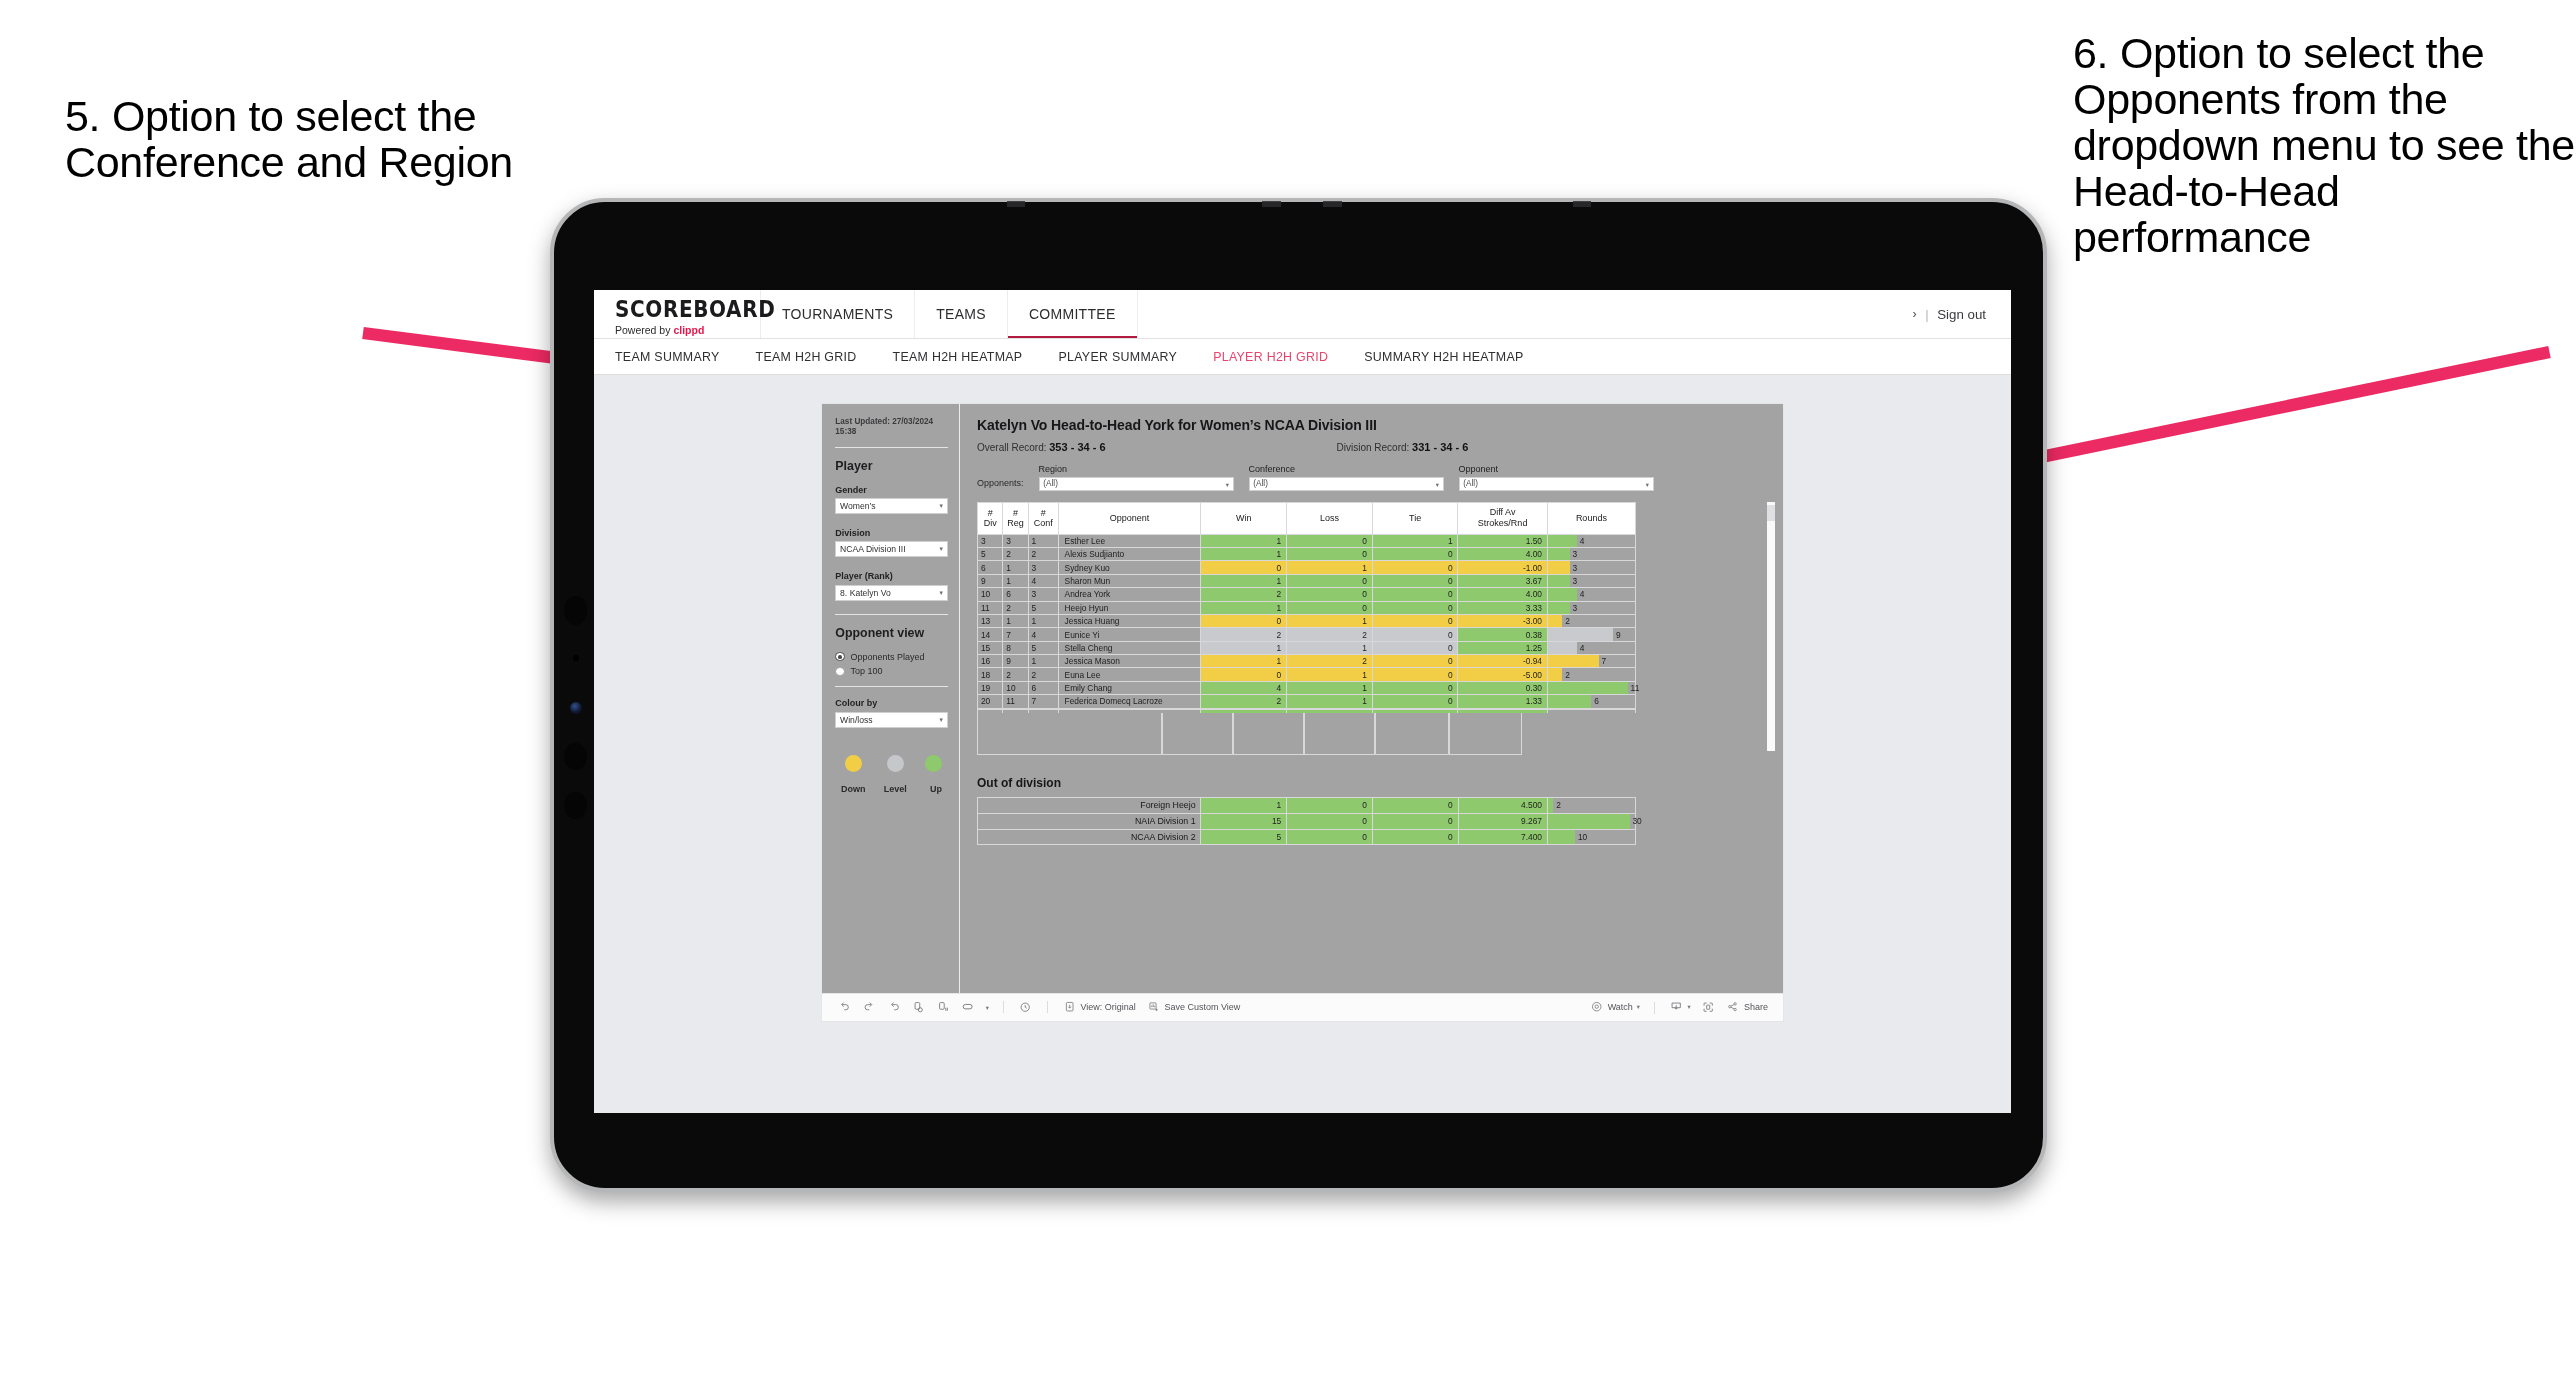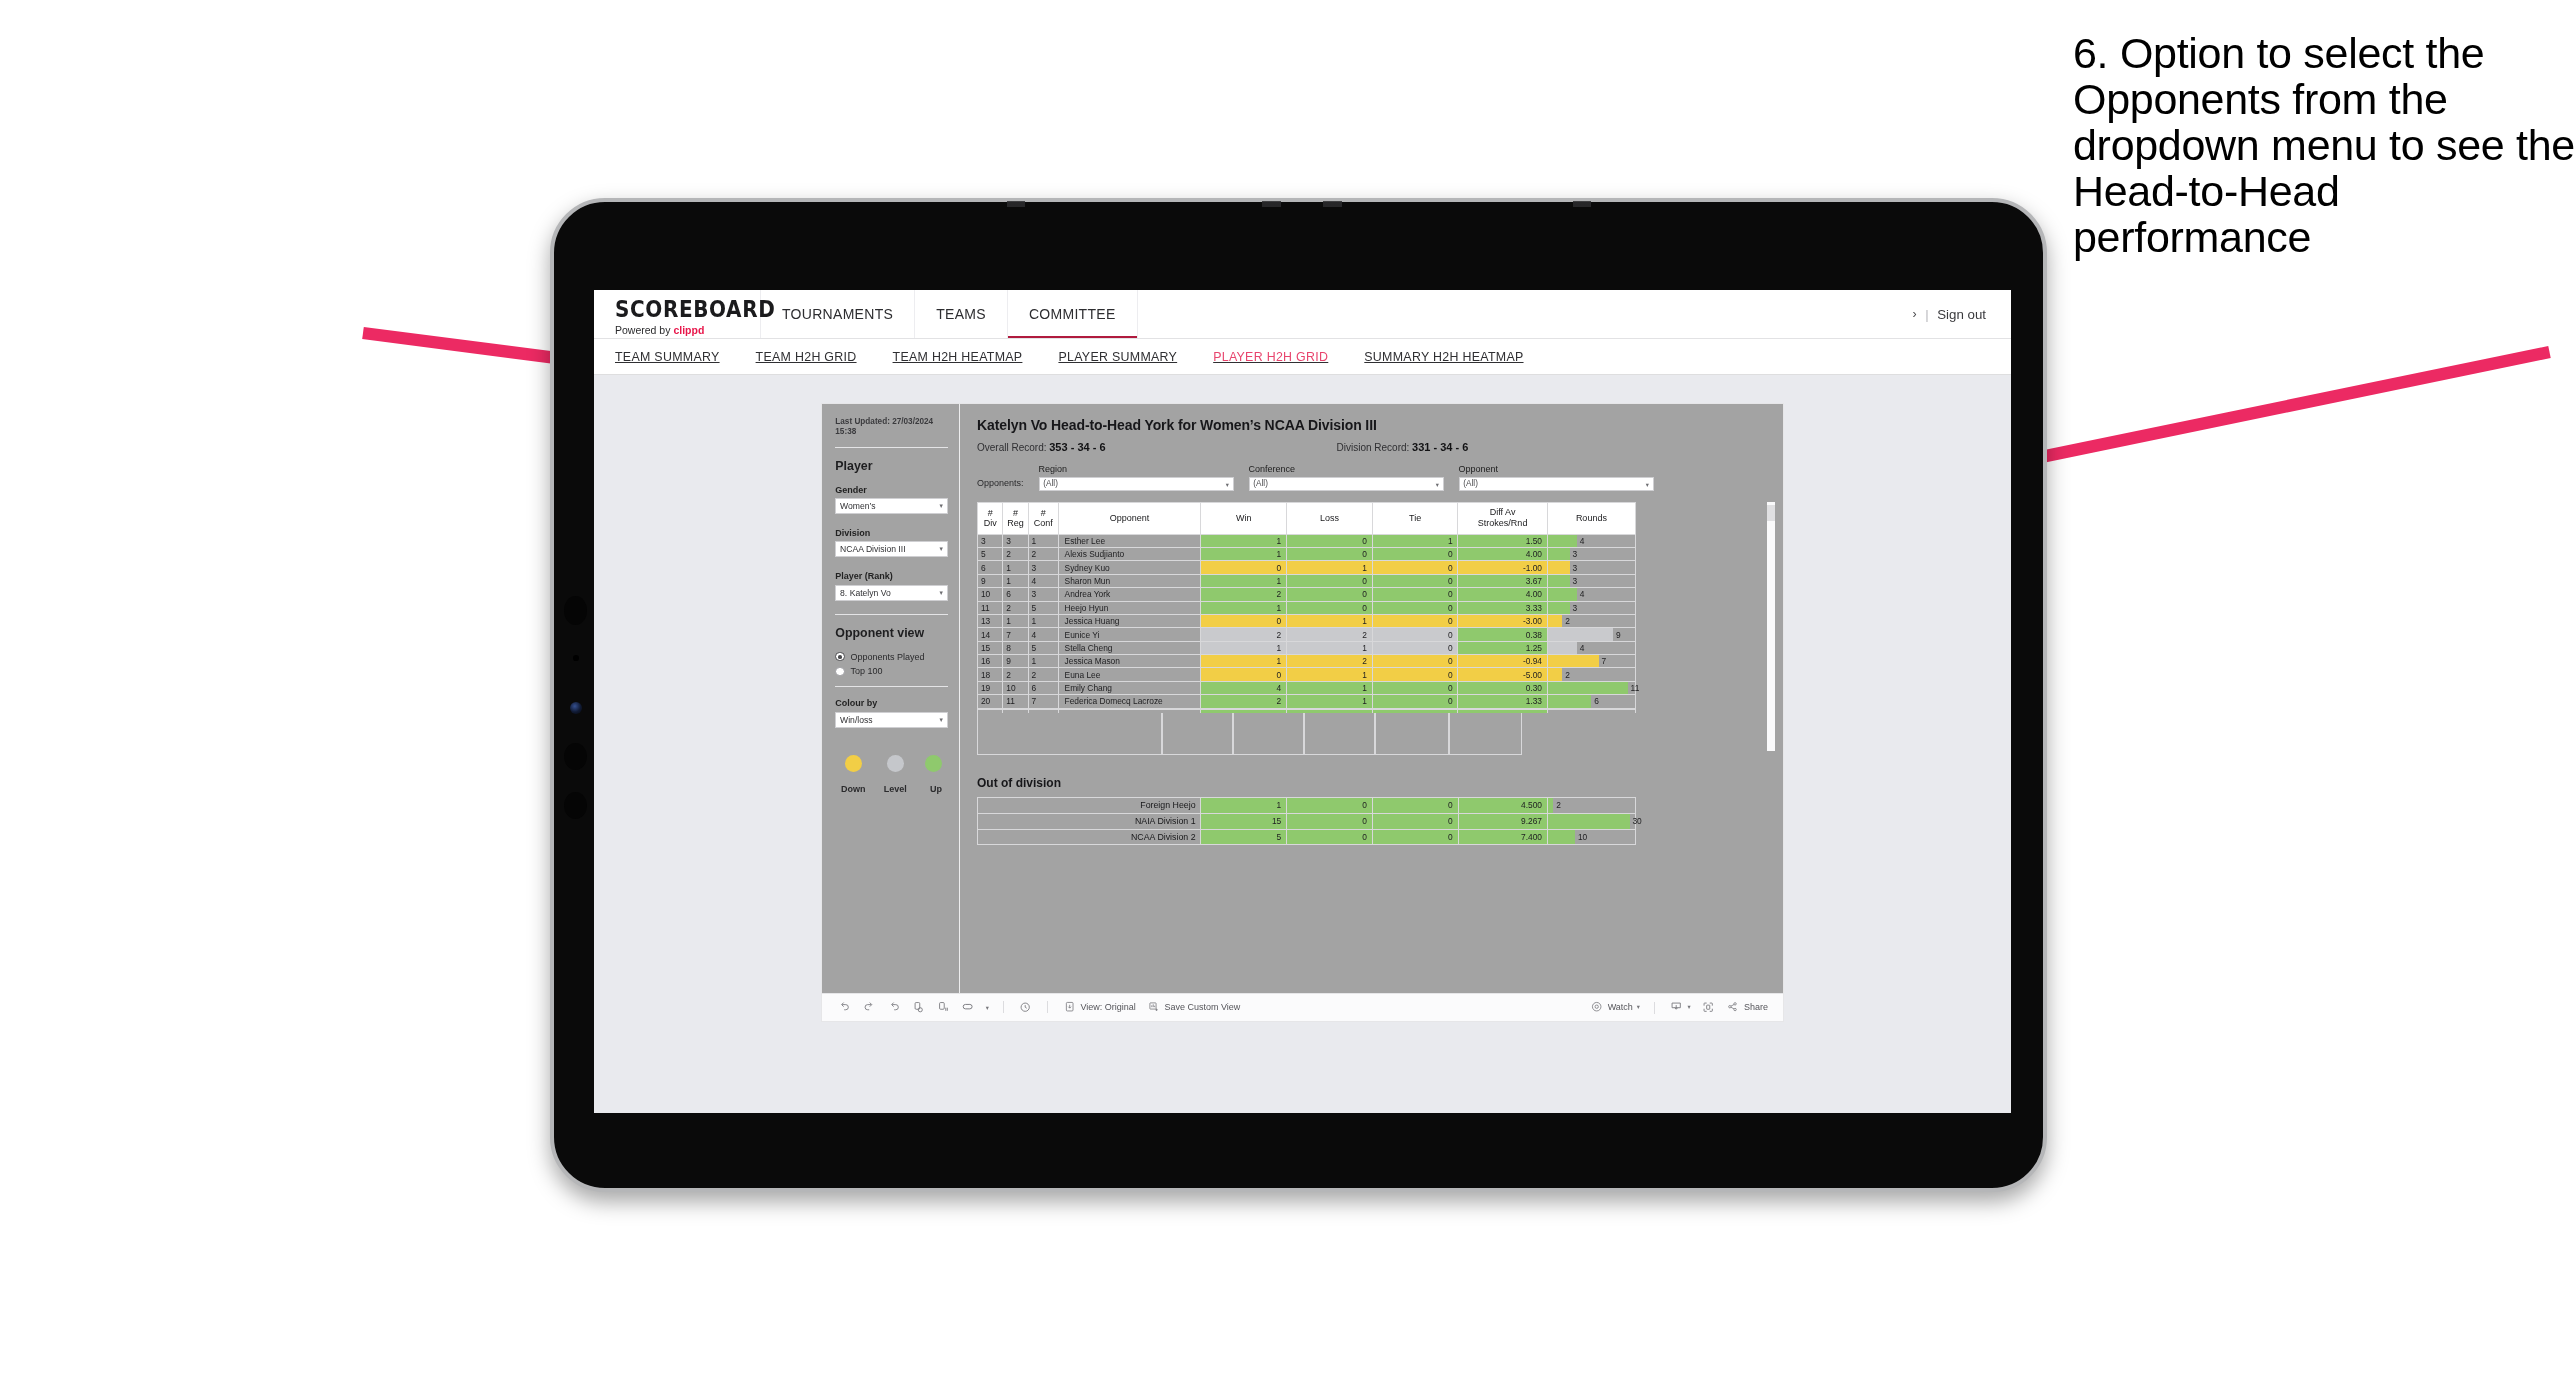--- a/index.html
+++ b/index.html
@@ -91,21 +91,21 @@
     margin-left:auto; display:flex; align-items:center; gap:8.6px;
     padding-right: 25px; font-size:13.3px; color:#3a3a3d;
   }
   #header-right .sep { color:#b9b9bd; }
   #chev-right { font-size: 12.4px; color:#4a4a4d; }
 
   #subnav {
     height: 36px; background:#fff; display:flex; align-items:center;
     padding-left: 21px; gap: 36px;
     border-bottom: 1px solid #dededf;
-    font-size: 12.4px; letter-spacing:0.3px; color:#2f2f32;text-decoration:underline;
+    font-size: 12.4px; letter-spacing:0.3px; color:#2f2f32;
   }
   #subnav .st.active { color:#e8446d; }
 
   #canvas { padding: 28.5px 0 0 0; height: calc(100% - 87px); }
 
   
   #card {
     margin: 0 auto; width: 961px; background:#a3a3a3;
     height: 617px; position:relative;
     display:flex; box-shadow: 0 0 0 1px #e6e6e8;
@@ -198,20 +198,21 @@
   .tdiv { width:1px; height:12.4px; background:#dcdcdf; margin:0 3.8px; }
   .tbtn { display:flex; align-items:center; gap:3.8px; color:#55555a; }
   .caret7 { font-size:6.2px; color:#77777c; }
   #tb-right { margin-left:auto; display:flex; align-items:flex-end; gap:10.5px; }
 </style>
 </head>
 <body>
 
 <div id="stage">
 
+  <div class="annot" id="annot-left">5. Option to select the Conference and Region</div>
   <div class="annot" id="annot-right">6. Option to select the Opponents from the dropdown menu to see the Head-to-Head performance</div>
 
   <svg class="arrow" id="arrow-left" viewBox="0 0 1500 200">
     <defs>
         <marker id="ah1" markerWidth="5" markerHeight="5" refX="2.2" refY="2.5" orient="auto">
       <path d="M0,0 L5,2.5 L0,5 z" fill="#EC2a63"></path>
         </marker>
       </defs>
     <line x1="0" y1="0" x2="1412" y2="182" stroke="#EC2a63" stroke-width="13" marker-end="url(#ah1)"></line>
   </svg>

